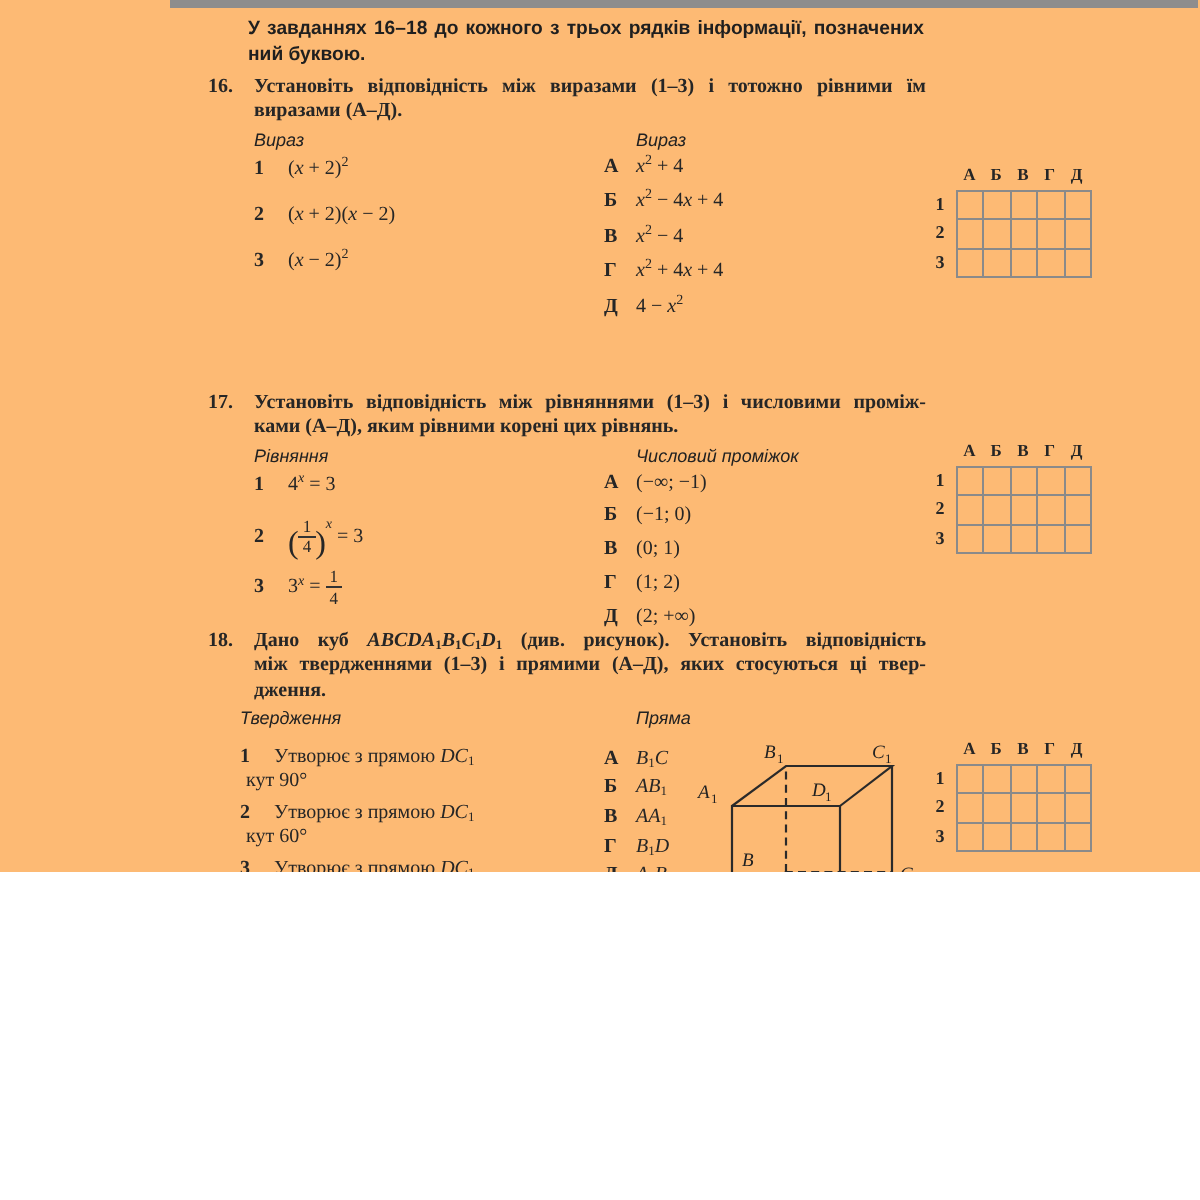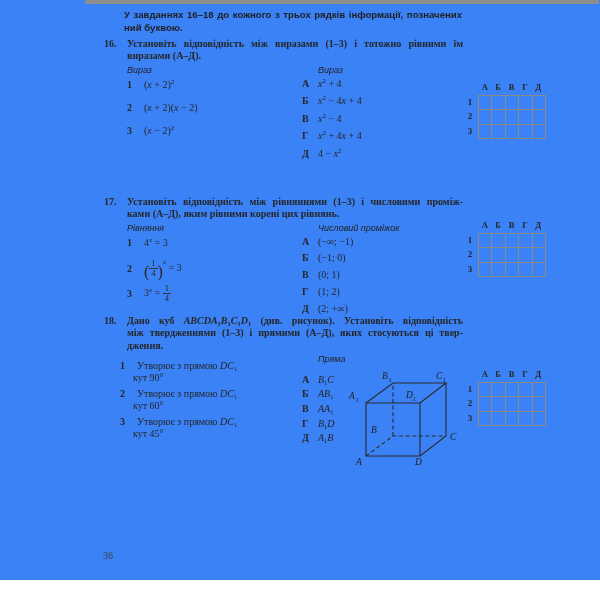--- a/index.html
+++ b/index.html
@@ -1,16 +1,16 @@
 <!DOCTYPE html>
 <html><head>
 <meta charset="utf-8">
 <style>
   html,body{margin:0;padding:0;}
-  .page{position:relative;width:600px;height:580px;background:#3b82f6;color:#262626;
+  .page{position:relative;width:600px;height:436px;background:#fdba74;color:#262626;
         font-family:"Liberation Serif","DejaVu Serif",serif;overflow:hidden;}
   .toprule{position:absolute;left:85px;top:0;width:514px;height:4px;background:#8d8d8d;}
 
   
   .instructions{position:absolute;left:124px;top:9px;width:338px;
     font-family:"Liberation Sans","DejaVu Sans",sans-serif;font-weight:bold;
     font-size:9.6px;line-height:12.9px;color:#1f1f1f;}
   .jl{text-align:justify;text-align-last:justify;}
 
   
@@ -32,21 +32,21 @@
   .inum{width:17px;font-weight:bold;flex:none;}
   .imath{white-space:nowrap;}
   .opt{display:flex;align-items:baseline;font-size:10px;height:17.6px;}
   .q17 .opt{height:16.8px;}
   .q18 .opt{height:14.6px;}
   .olet{width:16px;font-weight:bold;flex:none;}
   .q18 .items{padding-top:6px;}
   .q18 .opts{padding-top:7px;}
   .stmt{margin-bottom:3px;font-size:10px;line-height:12.4px;}
   .stmt-row{display:flex;align-items:baseline;}
-  .stmt .l2{margin-left:13px;}
+  .stmt .l2{margin-left:3px;}
 
   sup{font-size:7px;line-height:0;vertical-align:0.55em;}
   sub{font-size:6.5px;line-height:0;vertical-align:-0.25em;}
   .bigp{font-size:16px;font-weight:400;vertical-align:-0.34em;}
   .hix{vertical-align:1.05em;}
   .frac{display:inline-block;text-align:center;vertical-align:-0.62em;
         font-size:8.5px;line-height:1.05;}
   .frac span{display:block;padding:0 2px;}
   .frac span:first-child{border-bottom:1px solid #333;margin-bottom:0.5px;}
 
@@ -275,20 +275,21 @@
     <div class="q-head">
       <span class="q-num">18.</span>
       <div class="q-text">
         <div class="jl">Дано куб <i>ABCDA</i><sub>1</sub><i>B</i><sub>1</sub><i>C</i><sub>1</sub><i>D</i><sub>1</sub> (див. рисунок). Установіть відповідність</div>
         <div class="jl">між твердженнями (1–3) і прямими (А–Д), яких стосуються ці твер-</div>
         <div>дження.</div>
       </div>
     </div>
     <div class="q-cols">
       <div class="col-left">
+        <div class="col-header">Твердження</div>
         <div class="items">
           <div class="stmt">
             <div class="stmt-row">
               <span class="inum">1</span>
               <span>Утворює з прямою <i>DC</i><sub>1</sub></span>
             </div>
             <div class="l2">кут 90°</div>
           </div>
           <div class="stmt">
             <div class="stmt-row">

